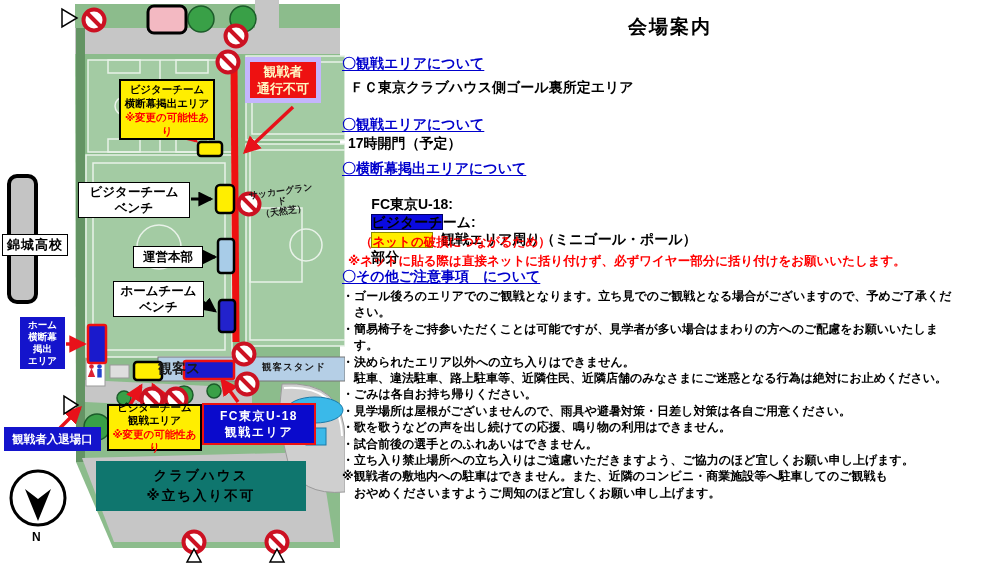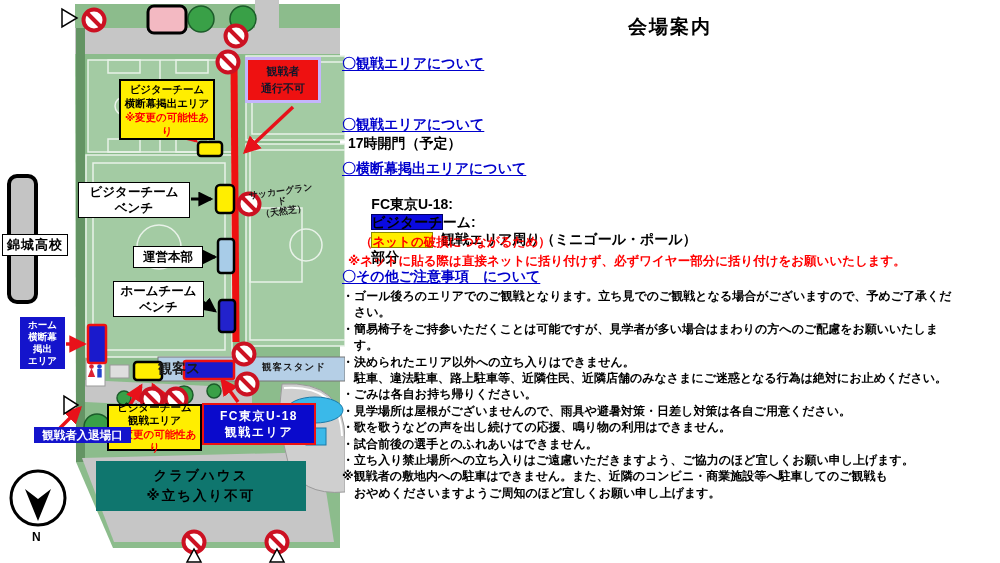--- a/index.html
+++ b/index.html
@@ -177,21 +177,21 @@
         <polygon points="270,562 284,562 277,549"></polygon>
       </g>
 
       <g>
         <circle cx="38" cy="498" r="27" fill="#ffffff" stroke="#000000" stroke-width="3"></circle>
         <path d="M38,521 L25,489 L38,499 L51,489 Z" fill="#000000"></path>
       </g>
     </svg>
 
     
-    <div class="map-label" style="left:245px;top:57px;width:76px;height:46px;background:#ee1111;border:3px solid #c4b5fd;color:#0f172a;font-size:11px;line-height:17px;">
+    <div class="map-label" style="left:245px;top:57px;width:76px;height:46px;background:#ee1111;border:5px solid #c4b5fd;color:#fef9c3;font-size:13px;line-height:17px;">
       <div>観戦者</div>
       <div>通行不可</div>
     </div>
 
     <div class="map-label yellow-box" style="left:119px;top:79px;width:96px;height:61px;font-size:10.5px;line-height:14px;">
       <div>ビジターチーム</div>
       <div>横断幕掲出エリア</div>
       <div class="redline">※変更の可能性あり</div>
     </div>
 
@@ -224,21 +224,21 @@
       <div>ビジターチーム</div>
       <div>観戦エリア</div>
       <div class="redline">※変更の可能性あり</div>
     </div>
 
     <div class="map-label" style="left:202px;top:403px;width:114px;height:42px;background:#0a0acc;border:2.5px solid #ee1111;color:#fff;font-size:12px;line-height:16px;letter-spacing:1.5px;">
       <div>FC東京U-18</div>
       <div>観戦エリア</div>
     </div>
 
-    <div class="map-label blue-box" style="left:4px;top:427px;width:97px;height:16px;font-size:11.5px;margin-left:30px;">
+    <div class="map-label blue-box" style="left:4px;top:427px;width:97px;height:24px;font-size:11.5px;">
       <div>観戦者入退場口</div>
     </div>
 
     <div class="map-label" style="left:96px;top:461px;width:210px;height:50px;background:#0f766e;font-size:13.5px;line-height:20px;letter-spacing:2px;">
       <div>クラブハウス</div>
       <div>※立ち入り不可</div>
     </div>
 
     <div class="map-label small-cap" style="left:246px;top:186px;width:72px;transform:rotate(-8deg);">
       <div>サッカーグランド</div>
@@ -255,20 +255,21 @@
     <div class="abs" style="left:32px;top:530px;font-size:12px;">
       <span>N</span>
     </div>
   </div>
 
   <div id="right-panel" class="abs">
 
     <div class="abs doc-title">会場案内</div>
 
     <div class="abs sec-head" style="top:55px;left:2px;">〇観戦エリアについて</div>
+    <div class="abs sec-body" style="top:79px;left:10px;">ＦＣ東京クラブハウス側ゴール裏所定エリア</div>
 
     <div class="abs sec-head" style="top:116px;left:2px;">〇観戦エリアについて</div>
     <div class="abs sec-body" style="top:135px;left:8px;">17時開門（予定）</div>
 
     <div class="abs sec-head" style="top:160px;left:2px;">〇横断幕掲出エリアについて</div>
     <div class="abs sec-body" style="top:180px;left:8px;">
       <span>FC東京U-18:</span>
       <span class="swatch sw-blue"></span>
       <span>部分　＋　観戦エリア周り（ミニゴール・ポール）</span>
     </div>

